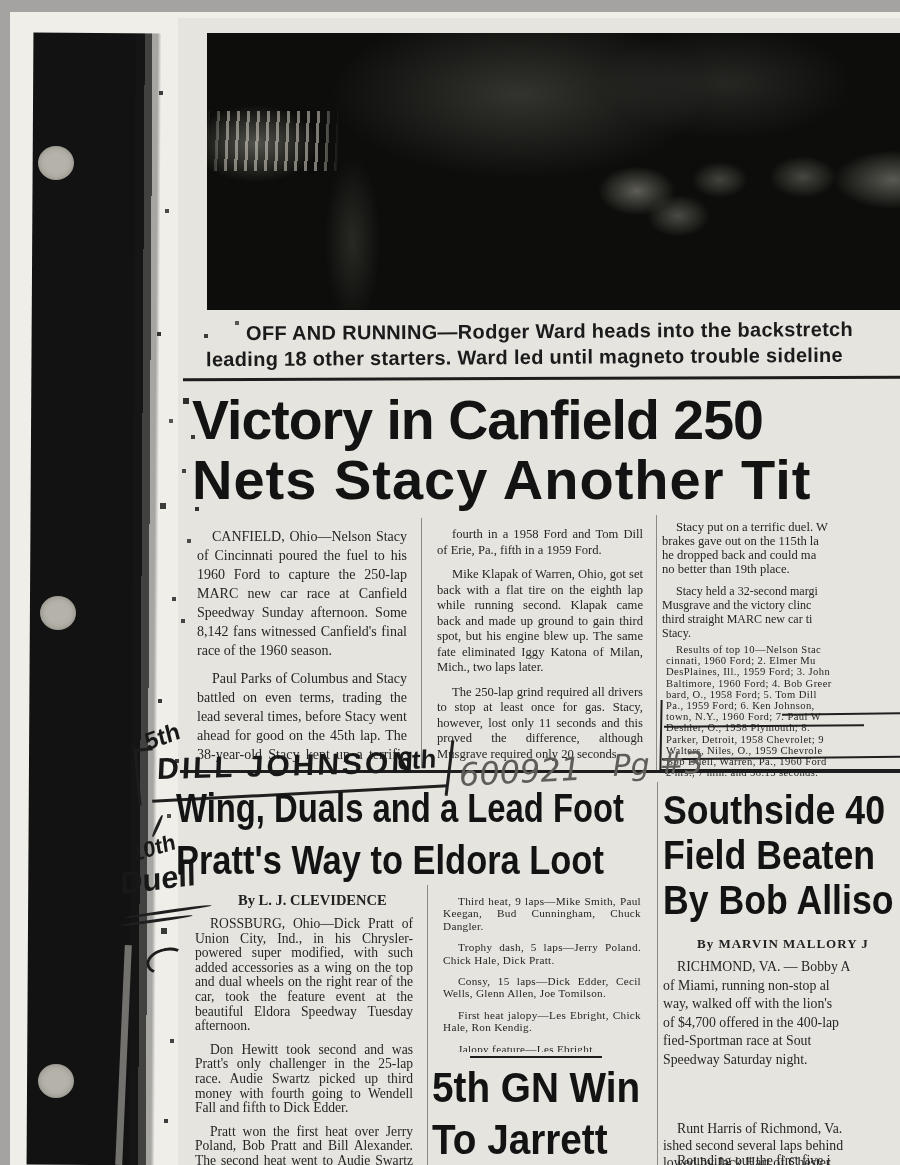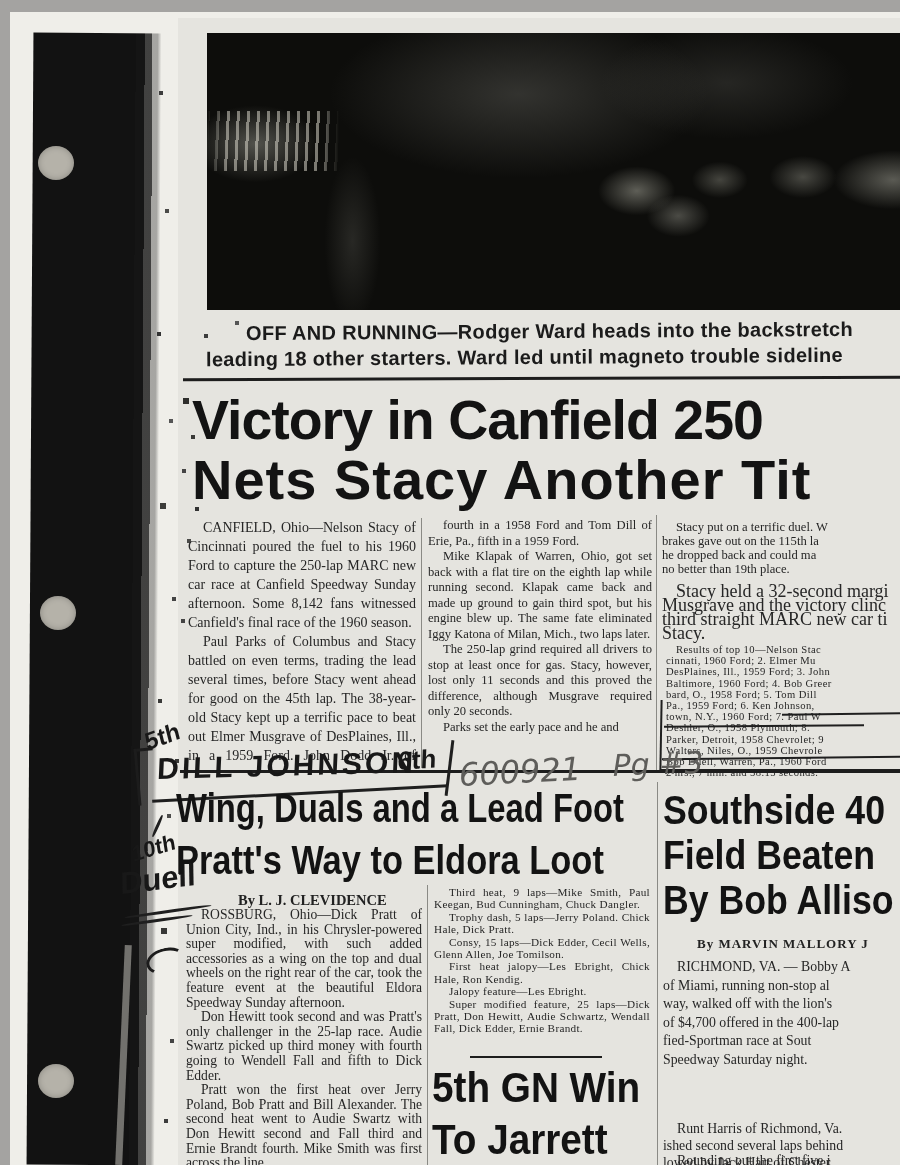--- a/index.html
+++ b/index.html
@@ -27,21 +27,21 @@
   #fence{left:0;top:28%;width:19%;height:22%;
     background:repeating-linear-gradient(93deg,rgba(215,212,200,.55) 0 3px,transparent 3px 10px);
     -webkit-mask-image:linear-gradient(to right,transparent,#000 15%,#000 85%,transparent);
     mask-image:linear-gradient(to right,transparent,#000 15%,#000 85%,transparent);}
   .cap{font-family:"Liberation Sans",sans-serif;font-weight:700;font-size:20px;
     color:#1b1b1b;white-space:nowrap;transform:rotate(-.4deg);letter-spacing:.3px;}
   .hrule{background:#1d1d1d;}
   .hl{font-family:"Liberation Sans",sans-serif;font-weight:700;color:#131313;
     white-space:nowrap;transform-origin:left top;line-height:1;}
   .col{font-family:"Liberation Serif",serif;color:#262626;}
-  .paras p{margin:0;text-indent:15px;text-align:justify;}
+  .paras p{margin:9px;text-indent:15px;text-align:justify;}
   .lines{white-space:nowrap;}
   .byline{font-family:"Liberation Serif",serif;font-weight:700;white-space:nowrap;}
   .vr{width:1px;background:#8a8a85;}
   .pen{background:#1f1f1f;}
   .hand{font-family:"Liberation Sans",sans-serif;font-weight:700;color:#181818;
     white-space:nowrap;transform-origin:left top;}
   .pencil{color:#5e5d5a;font-weight:400;font-style:italic;font-family:"DejaVu Sans",sans-serif;}
   #speckles{left:0;top:0;width:2px;height:2px;background:transparent;box-shadow:
     160px 92px 0 1px #3c3c3c, 166px 210px 0 1px #4a4a48, 158px 333px 0 1px #333,
     170px 420px 0 1px #555, 162px 505px 0 2px #3c3c3a, 173px 598px 0 1px #444,
@@ -84,21 +84,21 @@
   <div class="abs vr" style="left:421px;top:518px;height:250px;"></div>
   <div class="abs col paras" style="left:428px;top:518px;width:224px;height:252px;overflow:hidden;font-size:12.6px;line-height:15.5px;">
       <p>fourth in a 1958 Ford and Tom Dill of Erie, Pa., fifth in a 1959 Ford.</p>
       <p>Mike Klapak of Warren, Ohio, got set back with a flat tire on the eighth lap while running second.  Klapak came back and made up ground to gain third spot, but his engine blew up. The same fate eliminated Iggy Katona of Milan, Mich., two laps later.</p>
       <p>The 250-lap grind required all drivers to stop at least once for gas. Stacy, however, lost only 11 seconds and this proved the difference, although Musgrave required only 20 seconds.</p>
       <p>Parks set the early pace and he and</p>
     </div>
   <div class="abs vr" style="left:656px;top:515px;height:255px;"></div>
 
   <div class="abs col lines" style="left:662px;top:520px;width:238px;font-size:12.6px;line-height:14px;text-indent:14px;">Stacy put on a terrific duel. W<br>brakes gave out on the 115th la<br>he dropped back and could ma<br>no better than 19th place.</div>
-  <div class="abs col lines" style="left:662px;top:584px;width:238px;font-size:18px;line-height:14px;text-indent:14px;">Stacy held a 32-second margi<br>Musgrave and the victory clinc<br>third straight MARC new car ti<br>Stacy.</div>
+  <div class="abs col lines" style="left:662px;top:584px;width:238px;font-size:12px;line-height:14px;text-indent:14px;">Stacy held a 32-second margi<br>Musgrave and the victory clinc<br>third straight MARC new car ti<br>Stacy.</div>
   <div class="abs col lines" style="left:666px;top:644px;width:234px;font-size:10.6px;line-height:11.2px;text-indent:10px;letter-spacing:.4px;">Results of top 10—Nelson Stac<br>cinnati, 1960 Ford; 2. Elmer Mu<br>DesPlaines, Ill., 1959 Ford; 3. John<br>Baltimore, 1960 Ford; 4. Bob Greer<br>bard, O., 1958 Ford; 5. Tom Dill<br>Pa., 1959 Ford; 6. Ken Johnson,<br>town, N.Y., 1960 Ford; 7. Paul W<br>Deshler, O., 1958 Plymouth; 8.<br>Parker, Detroit, 1958 Chevrolet; 9<br>Walters, Niles, O., 1959 Chevrole<br>Bob Duell, Warren, Pa., 1960 Ford<br>2 hrs., 7 min. and 58.15 seconds.</div>
 
   <div class="abs pen" style="left:782px;top:713px;width:118px;height:2px;transform:rotate(-.8deg);"></div>
   <div class="abs pen" style="left:664px;top:725px;width:200px;height:2px;transform:rotate(-.5deg);"></div>
   <div class="abs pen" style="left:662px;top:757px;width:238px;height:2px;transform:rotate(-.6deg);"></div>
   <div class="abs pen" style="left:660px;top:769px;width:240px;height:2px;"></div>
   <div class="abs pen" style="left:660px;top:700px;width:2px;height:70px;transform:rotate(1deg);"></div>
 
   <div class="abs hrule" style="left:180px;top:770px;width:720px;height:3px;"></div>
 
@@ -115,21 +115,21 @@
   <div class="abs hand" style="left:120px;top:866px;font-size:31px;transform:rotate(-7deg) skewX(-6deg);">Duell</div>
   <div class="abs pen" style="left:124px;top:910px;width:88px;height:3px;transform:rotate(-8deg);border-radius:50%;"></div>
   <div class="abs pen" style="left:121px;top:919px;width:72px;height:3px;transform:rotate(-8deg);border-radius:50%;"></div>
   <div class="abs" style="left:146px;top:948px;width:34px;height:20px;border:3px solid #1c1c1c;border-color:#1c1c1c transparent transparent #1c1c1c;border-radius:50%;transform:rotate(-14deg);"></div>
 
   <div class="abs hl" style="left:176px;top:788px;font-size:41px;transform:scaleX(.8);">Wing, Duals and a Lead Foot</div>
   <div class="abs hl" style="left:176px;top:840px;font-size:41px;transform:scaleX(.84);">Pratt's Way to Eldora Loot</div>
 
   <div class="abs byline" style="left:238px;top:892px;font-size:14.5px;">By L. J. CLEVIDENCE</div>
   <div class="abs col paras" style="left:186px;top:908px;width:236px;height:257px;overflow:hidden;font-size:13.6px;line-height:14.6px;">
-      <p>ROSSBURG, Ohio—Dick Pratt of Union City, Ind., in his Chrysler-powered super modified, with such added accessories as a wing on the top and dual wheels on the right rear of the car, took the feature event at the beautiful Eldora Speedway Sunday afternoon.</p>
+      <p>ROSSBURG, Ohio—Dick Pratt of Union City, Ind., in his Chrysler-powered super modified, with such added accessories as a wing on the top and dual wheels on the right rear of the car, took the feature event at the beautiful Eldora Speedway Tuesday afternoon.</p>
       <p>Don Hewitt took second and was Pratt's only challenger in the 25-lap race. Audie Swartz picked up third money with fourth going to Wendell Fall and fifth to Dick Edder.</p>
       <p>Pratt won the first heat over Jerry Poland, Bob Pratt and Bill Alexander. The second heat went to Audie Swartz with Don Hewitt second and Fall third and Ernie Brandt fourth. Mike Smith was first across the line</p>
     </div>
   <div class="abs vr" style="left:427px;top:885px;height:280px;"></div>
 
   <div class="abs col paras" style="left:434px;top:886px;width:216px;height:166px;overflow:hidden;font-size:11.2px;line-height:12.4px;letter-spacing:.3px;">
       <p>Third heat, 9 laps—Mike Smith, Paul Keegan, Bud Cunningham, Chuck Dangler.</p>
       <p>Trophy dash, 5 laps—Jerry Poland. Chick Hale, Dick Pratt.</p>
       <p>Consy, 15 laps—Dick Edder, Cecil Wells, Glenn Allen, Joe Tomilson.</p>
       <p>First heat jalopy—Les Ebright, Chick Hale, Ron Kendig.</p>

